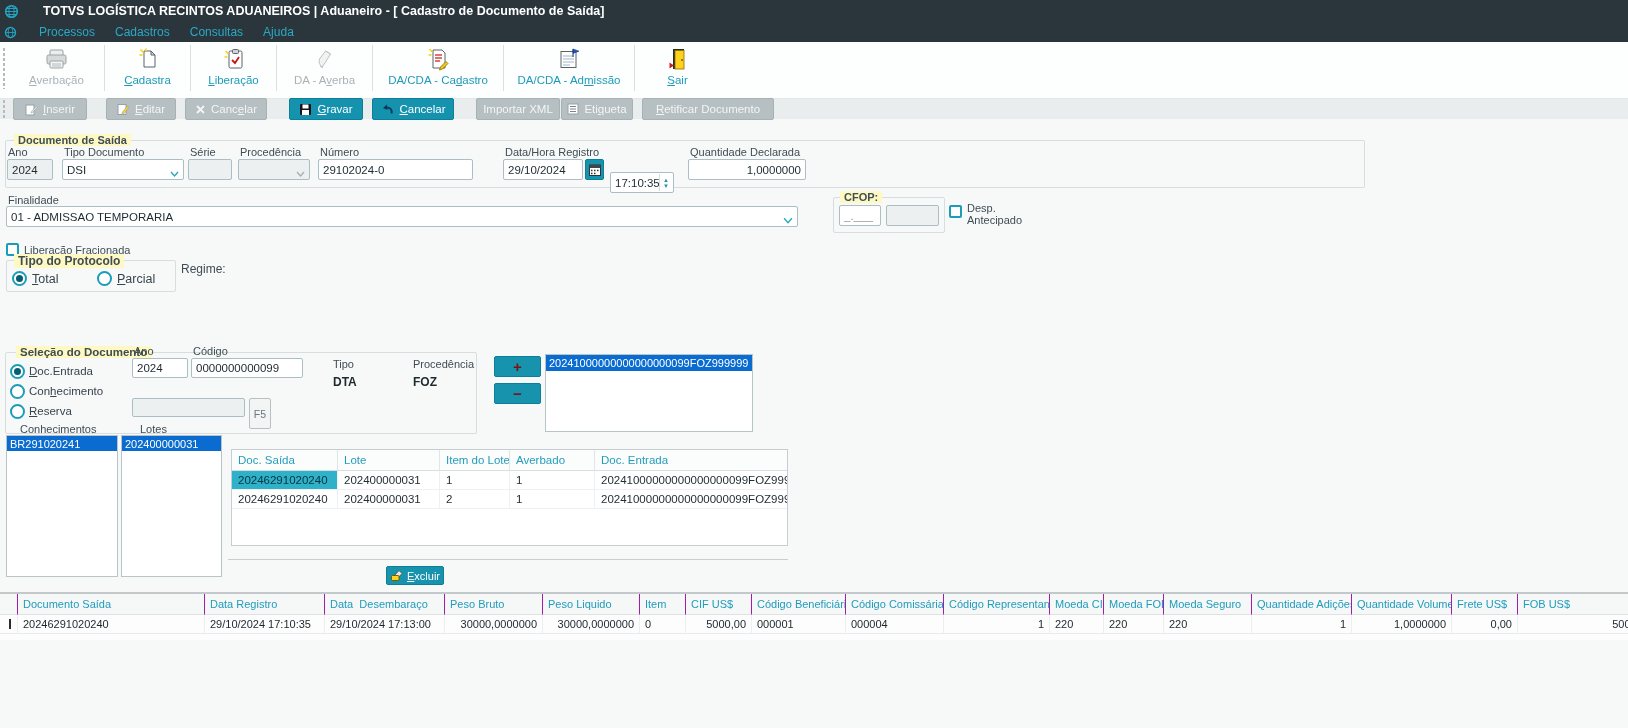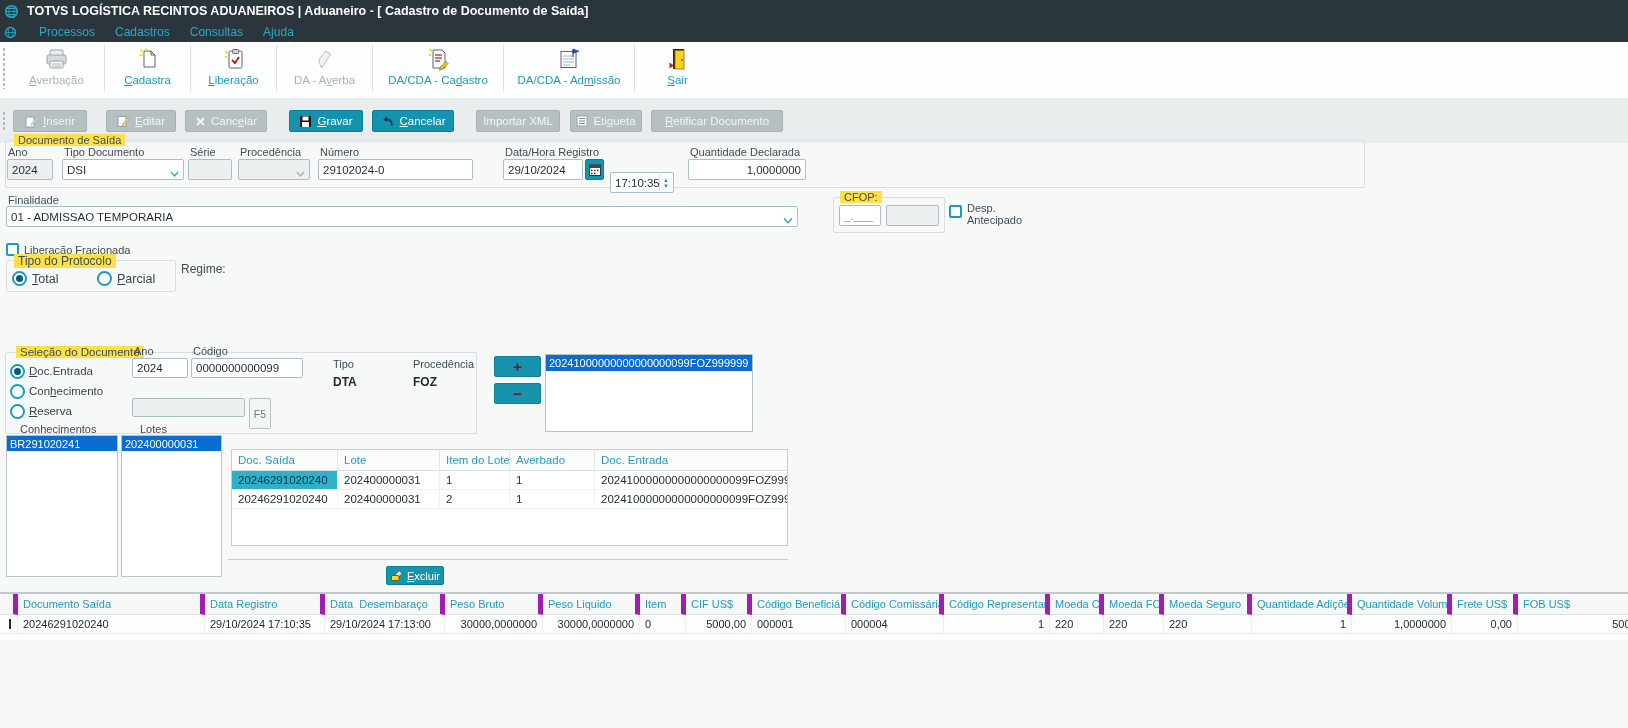--- a/index.html
+++ b/index.html
@@ -1,54 +1,54 @@
 <!DOCTYPE html>
 <html><head>
 <meta charset="utf-8">
 <style>
   html,body{margin:0;padding:0;background:#f7f8f8;}
   #app{position:relative;width:1628px;height:728px;overflow:hidden;background:#f7f8f8;
        font-family:"Liberation Sans","DejaVu Sans",sans-serif;font-size:11px;color:#3f4d54;}
   
   .titlebar{position:absolute;left:0;top:0;width:100%;height:22px;background:#2a353c;color:#fff;
-            display:flex;align-items:center;gap:8px;padding-left:4px;box-sizing:border-box;
+            display:flex;align-items:center;gap:24px;padding-left:4px;box-sizing:border-box;
             font-size:12.5px;font-weight:bold;white-space:nowrap;}
   .menubar{position:absolute;left:0;top:22px;width:100%;height:20px;background:#2a353c;
            display:flex;align-items:center;gap:20px;padding-left:4px;box-sizing:border-box;}
   .mitem{color:#2aa9c6;font-size:12px;cursor:default;}
   .menubar .globe{margin-right:2px;}
   
   .toolbar{position:absolute;left:0;top:42px;width:100%;height:56px;background:#fdfefe;
            border-bottom:1px solid #e3e6e7;display:flex;align-items:flex-start;}
   .drag{width:4px;height:42px;margin:5px 3px 0 2px;
         background-image:radial-gradient(#b4bcbf 1px,transparent 1.1px);background-size:4px 5px;}
   .titem{display:flex;flex-direction:column;align-items:center;justify-content:flex-start;
          padding-top:4px;height:50px;box-sizing:border-box;}
   .titem .ticon{height:26px;display:flex;align-items:center;}
   .tlabel{font-size:11.5px;color:#1e9ab8;margin-top:2px;white-space:nowrap;}
   .titem.off .tlabel{color:#a9b3b7;}
   .tsep{width:1px;height:46px;background:#dcdfe0;margin-top:3px;}
   
-  .actionbar{position:absolute;left:0;top:99px;width:100%;height:44px;background:#e9edee;
+  .actionbar{position:absolute;left:0;top:99px;width:100%;height:20px;background:#e9edee;
              display:flex;align-items:center;}
   .abtn{height:22px;border-radius:2px;color:#fff;font-size:11.5px;display:flex;align-items:center;
         justify-content:center;gap:5px;box-sizing:border-box;white-space:nowrap;}
   .abtn.dis{background:#b6bfc2;border:1px solid #a8b1b4;color:#f3f5f5;}
   .abtn.pri{background:#1593ae;border:1px solid #0d7f98;}
   
   .lbl{position:absolute;font-size:11px;color:#3f4d54;white-space:nowrap;}
   .inp{position:absolute;height:21px;box-sizing:border-box;border:1px solid #abbec4;border-radius:2px;
        background:#fff;font-size:11.5px;color:#1d2a30;display:flex;align-items:center;
        padding:0 4px;white-space:nowrap;overflow:hidden;}
   .inp.dis{background:#edf0f1;}
   .inp.num{justify-content:flex-end;}
   .inp.msk{color:#8a969b;}
   .chev{position:absolute;right:4px;top:7px;}
   .fs{position:absolute;border:1px solid #d9dddf;border-radius:2px;box-sizing:border-box;}
-  .leg{position:absolute;font-size:11px;color:#3f4d54;background:#fde047;padding:0 4px;white-space:nowrap;}
+  .leg{position:absolute;font-size:11px;color:#3f4d54;background:#fef9c3;padding:0 4px;white-space:nowrap;font-weight:bold;}
   .cb{position:absolute;width:13px;height:13px;box-sizing:border-box;border:2px solid #1b9cb8;
       border-radius:2px;background:#fff;}
   .rb{position:absolute;width:15px;height:15px;box-sizing:border-box;border:2px solid #1b9cb8;
       border-radius:50%;background:#fff;}
   .rb.sel::after{content:"";display:block;width:7px;height:7px;margin:2px;background:#075d70;border-radius:50%;}
   .rlbl{position:absolute;font-size:12.5px;color:#37454c;white-space:nowrap;}
   .bold{font-weight:bold;color:#1d2a30;font-size:12px;}
   
   .lb{position:absolute;background:#fff;border:1px solid #b9c4c8;box-sizing:border-box;overflow:hidden;}
   .lb .it{height:15px;font-size:11px;display:flex;align-items:center;padding:0 3px;white-space:nowrap;color:#1d2a30;}
@@ -67,21 +67,21 @@
   .tealbtn{position:absolute;background:#1793ae;border:1px solid #0d7f98;border-radius:2px;color:#fff;
            display:flex;align-items:center;justify-content:center;box-sizing:border-box;font-size:11px;gap:4px;}
   .pm{font-size:15px;font-weight:bold;color:#7a1212;line-height:1;}
   .f5{position:absolute;border:1px solid #b7c1c5;background:#f3f5f5;color:#6b777c;font-size:10.5px;
       border-radius:2px;display:flex;align-items:center;justify-content:center;box-sizing:border-box;}
   
   .bgrid{position:absolute;left:0;top:592px;width:1628px;height:46px;overflow:hidden;
          border-top:2px solid #c3c8ca;background:#fdfdfd;}
   .bg-row{display:flex;width:1660px;}
   .bg-h{height:21px;display:flex;align-items:center;padding:0 5px;box-sizing:border-box;
-        color:#1e9cbe;font-size:11px;background:#f6f7f7;border-right:5px solid #a21caf;
+        color:#1e9cbe;font-size:11px;background:#f6f7f7;border-right:1px solid #a21caf;
         border-bottom:1px solid #dfe2e3;white-space:pre;overflow:hidden;}
   .bg-c{height:19px;display:flex;align-items:center;padding:0 5px;box-sizing:border-box;
         color:#1c262b;font-size:11px;border-right:1px solid #eceeef;border-bottom:1px solid #e8eaeb;
         white-space:nowrap;overflow:hidden;}
   .bg-h.r,.bg-c.r{justify-content:flex-end;}
   .marker{width:2px;height:10px;background:#2b2b2b;margin-left:4px;}
   .hline{position:absolute;background:#c9cdce;height:1px;}
   .spin{position:absolute;right:1px;top:1px;width:12px;height:17px;display:flex;flex-direction:column;
         align-items:center;justify-content:center;border-left:1px solid #d7dde0;color:#2193af;
         font-size:6px;line-height:6px;}
@@ -265,21 +265,21 @@
           <svg width="14" height="12" viewBox="0 0 14 12">
             <path d="M11.5 10.5c1.2-4.5-2.5-6.8-6.5-5.5" fill="none" stroke="#10375c" stroke-width="1.8"></path>
             <path d="M7 1.5L3 5l4.5 2z" fill="#10375c"></path>
           </svg>
         </span>
       <span><u>C</u>ancelar</span>
     </div>
     <div class="abtn dis" style="width:84px;margin-left:22px">
       <span>Importar XML</span>
     </div>
-    <div class="abtn dis" style="width:72px;margin-left:10px">
+    <div class="abtn dis" style="width:72px;margin-left:1px">
       <span style="display:flex">
           <svg width="12" height="12" viewBox="0 0 12 12">
             <rect x="1" y="1" width="10" height="10" fill="#fff" stroke="#98a1a5"></rect>
             <line x1="3" y1="3.5" x2="9" y2="3.5" stroke="#7c8689"></line>
             <line x1="3" y1="6" x2="9" y2="6" stroke="#7c8689"></line>
             <line x1="3" y1="8.5" x2="9" y2="8.5" stroke="#7c8689"></line>
           </svg>
         </span>
       <span>Eti<u>q</u>ueta</span>
     </div>

